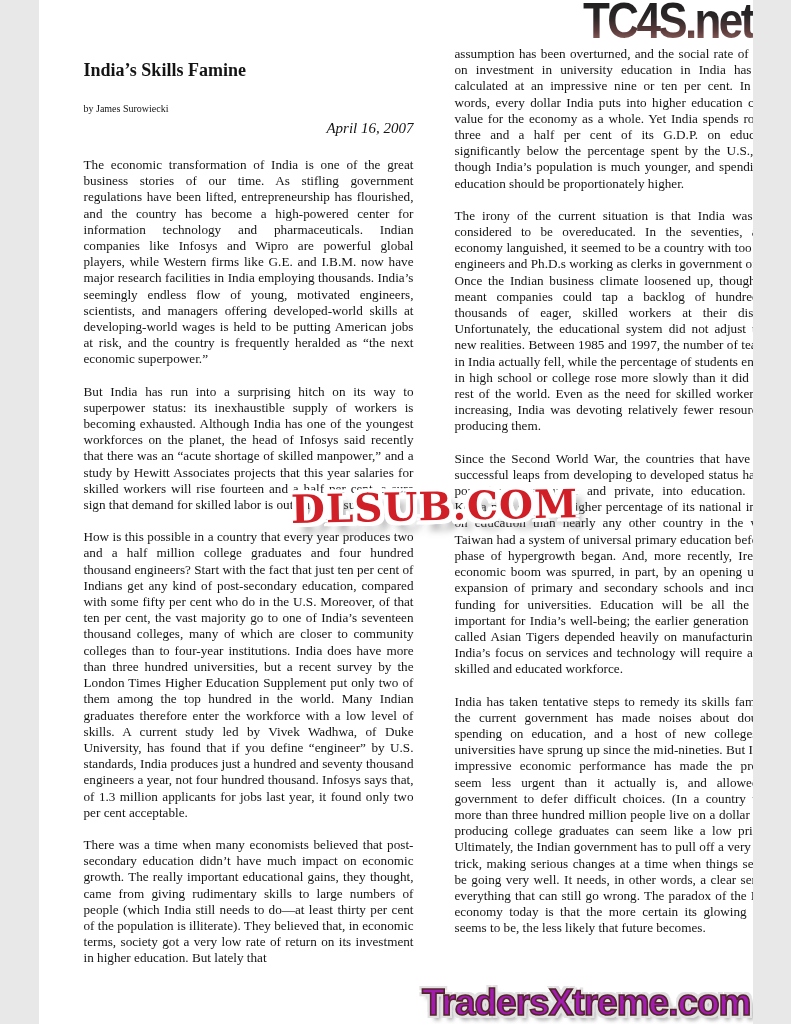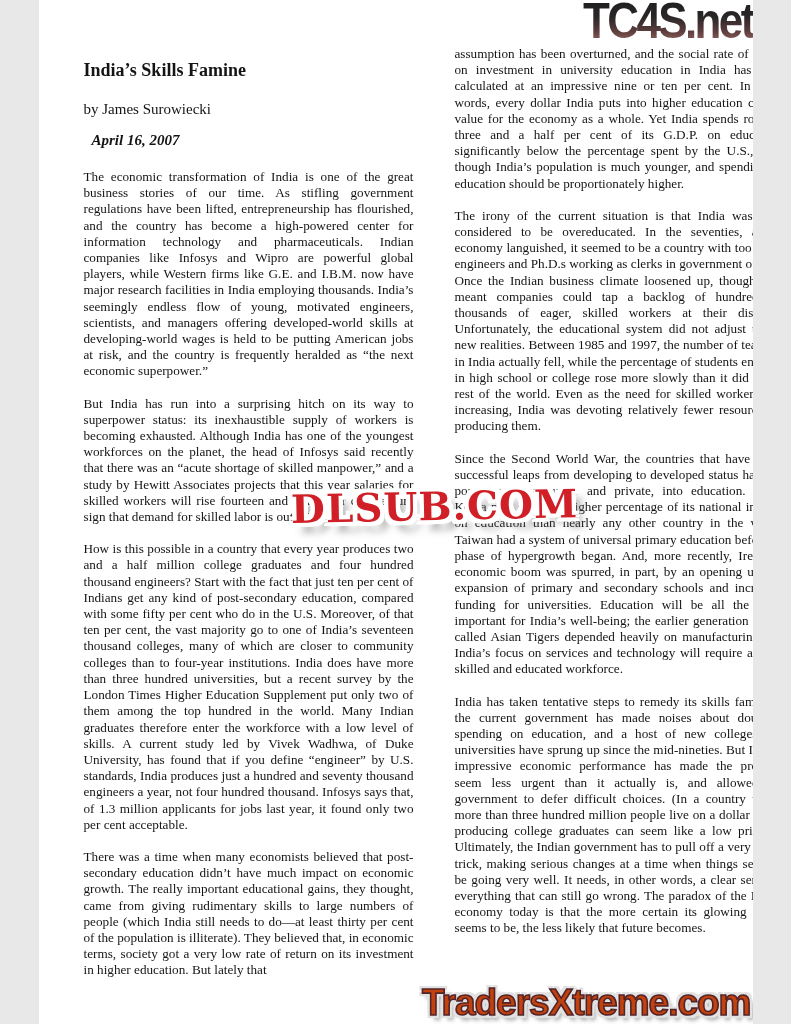--- a/index.html
+++ b/index.html
@@ -20,22 +20,22 @@
     line-height:16.2px;
     text-align:justify;
   }
   .col-left{left:45px;top:58px;}
   .col-right{left:416px;top:46px;}
   .col p{margin:0 0 16px 0;}
   .article-title{
     font-size:18px;line-height:24px;font-weight:bold;
     margin:0 0 18px 0;text-align:left;
   }
-  .byline{font-size:15px;line-height:18px;margin:0 0 13px 0;text-align:left;}
-  .dateline{font-size:15px;line-height:18px;font-style:italic;margin:0 0 20px 8px;text-align:left;font-weight:bold;}
+  .byline{font-size:10px;line-height:18px;margin:0 0 1px 0;text-align:left;}
+  .dateline{font-size:15px;line-height:18px;font-style:italic;margin:0 0 20px 0;text-align:right;}
   .italic-inline{}
   .reprint-line{
     text-align:right;
     margin-top:6px;
     font-size:13.2px;
   }
   
   .wm-top{
     position:absolute;top:-4px;right:0px;
     font-family:"Liberation Sans",sans-serif;
@@ -65,21 +65,21 @@
       8px 10px 7px rgba(110,110,110,0.55);
     z-index:10;
   }
   
   .wm-bottom{
     position:absolute;right:2px;bottom:0px;
     font-family:"Liberation Sans",sans-serif;
     font-weight:bold;
     font-size:37px;line-height:42px;
     letter-spacing:-1px;
-    color:#c2410c;
+    color:#a21caf;
     -webkit-text-stroke:1.6px #52242a;
     text-shadow:
       -3px -3px 0 #e2e2e2, 3px -3px 0 #e2e2e2, -3px 3px 0 #e2e2e2, 3px 3px 0 #e2e2e2,
       4px 5px 4px rgba(130,130,130,0.8);
     z-index:10;
   }
 </style>
 </head>
 <body>
 

